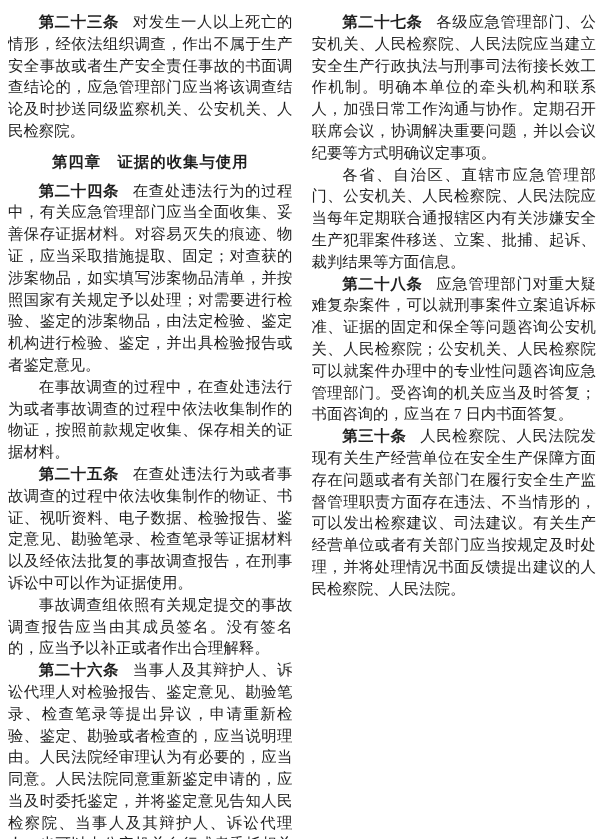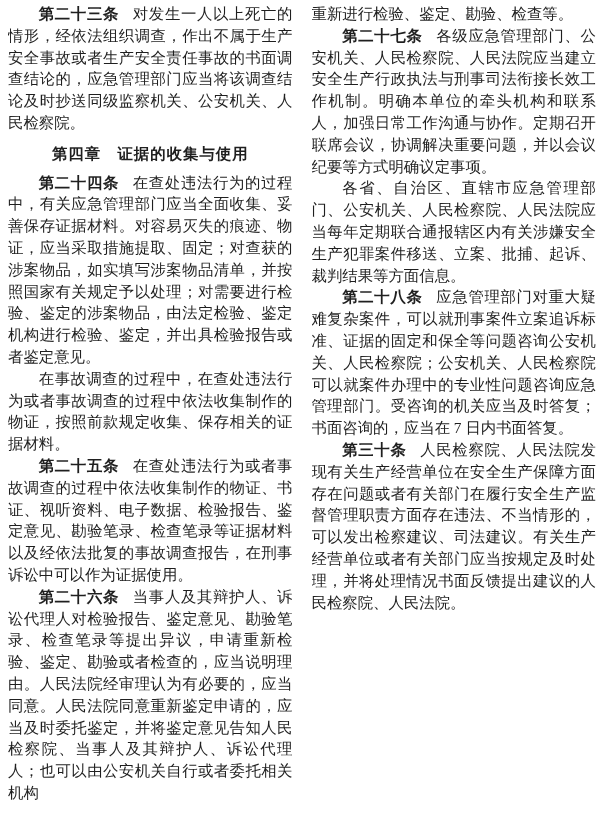--- a/index.html
+++ b/index.html
@@ -12,21 +12,21 @@
     overflow: hidden;
     background: #ffffff;
     font-family: "Liberation Serif", "DejaVu Serif", serif;
     color: #1f1f1f;
   }
   .page {
     display: flex;
     box-sizing: border-box;
     width: 605px;
     height: 839px;
-    padding: 3px 9px 0 8px;
+    padding: 11px 9px 0 8px;
     gap: 19px;
     justify-content: flex-end;
   }
   .column {
     flex: 1 1 0;
     font-size: 15.4px;
     line-height: 21.8px;
     text-align: justify;
     text-justify: inter-character;
     overflow: hidden;
@@ -53,22 +53,22 @@
 </head>
 <body style="background: rgb(255, 255, 255); color: rgb(31, 31, 31);">
 
 <div class="page">
   <div class="column" id="col-0">
       <p class="para"><b class="lead">第二十三条</b>对发生一人以上死亡的情形，经依法组织调查，作出不属于生产安全事故或者生产安全责任事故的书面调查结论的，应急管理部门应当将该调查结论及时抄送同级监察机关、公安机关、人民检察院。</p>
       <div class="heading">第四章　证据的收集与使用</div>
       <p class="para"><b class="lead">第二十四条</b>在查处违法行为的过程中，有关应急管理部门应当全面收集、妥善保存证据材料。对容易灭失的痕迹、物证，应当采取措施提取、固定；对查获的涉案物品，如实填写涉案物品清单，并按照国家有关规定予以处理；对需要进行检验、鉴定的涉案物品，由法定检验、鉴定机构进行检验、鉴定，并出具检验报告或者鉴定意见。</p>
       <p class="para">在事故调查的过程中，在查处违法行为或者事故调查的过程中依法收集制作的物证，按照前款规定收集、保存相关的证据材料。</p>
       <p class="para"><b class="lead">第二十五条</b>在查处违法行为或者事故调查的过程中依法收集制作的物证、书证、视听资料、电子数据、检验报告、鉴定意见、勘验笔录、检查笔录等证据材料以及经依法批复的事故调查报告，在刑事诉讼中可以作为证据使用。</p>
+      <p class="para">事故调查组依照有关规定提交的事故调查报告应当由其成员签名。没有签名的，应当予以补正或者作出合理解释。</p>
       <p class="para"><b class="lead">第二十六条</b>当事人及其辩护人、诉讼代理人对检验报告、鉴定意见、勘验笔录、检查笔录等提出异议，申请重新检验、鉴定、勘验或者检查的，应当说明理由。人民法院经审理认为有必要的，应当同意。人民法院同意重新鉴定申请的，应当及时委托鉴定，并将鉴定意见告知人民检察院、当事人及其辩护人、诉讼代理人；也可以由公安机关自行或者委托相关机构</p>
     </div>
   <div class="column" id="col-1">
-      <p class="para continuation">重新进行检验、鉴定、勘验、检查等。</p>
       <p class="para"><b class="lead">第二十七条</b>各级应急管理部门、公安机关、人民检察院、人民法院应当建立安全生产行政执法与刑事司法衔接长效工作机制。明确本单位的牵头机构和联系人，加强日常工作沟通与协作。定期召开联席会议，协调解决重要问题，并以会议纪要等方式明确议定事项。</p>
       <p class="para">各省、自治区、直辖市应急管理部门、公安机关、人民检察院、人民法院应当每年定期联合通报辖区内有关涉嫌安全生产犯罪案件移送、立案、批捕、起诉、裁判结果等方面信息。</p>
       <p class="para"><b class="lead">第二十八条</b>应急管理部门对重大疑难复杂案件，可以就刑事案件立案追诉标准、证据的固定和保全等问题咨询公安机关、人民检察院；公安机关、人民检察院可以就案件办理中的专业性问题咨询应急管理部门。受咨询的机关应当及时答复；书面咨询的，应当在 7 日内书面答复。</p>
       <p class="para"><b class="lead">第三十条</b>人民检察院、人民法院发现有关生产经营单位在安全生产保障方面存在问题或者有关部门在履行安全生产监督管理职责方面存在违法、不当情形的，可以发出检察建议、司法建议。有关生产经营单位或者有关部门应当按规定及时处理，并将处理情况书面反馈提出建议的人民检察院、人民法院。</p>
     </div>
 </div>
 
 </body></html>

